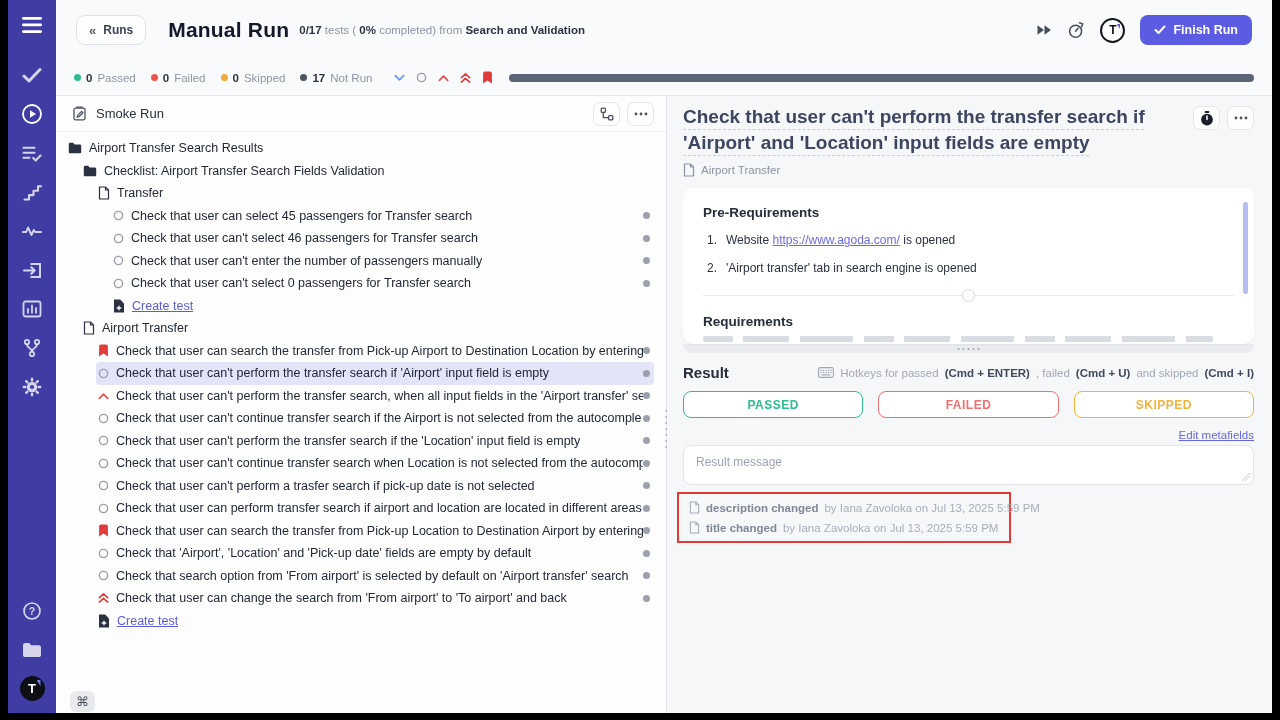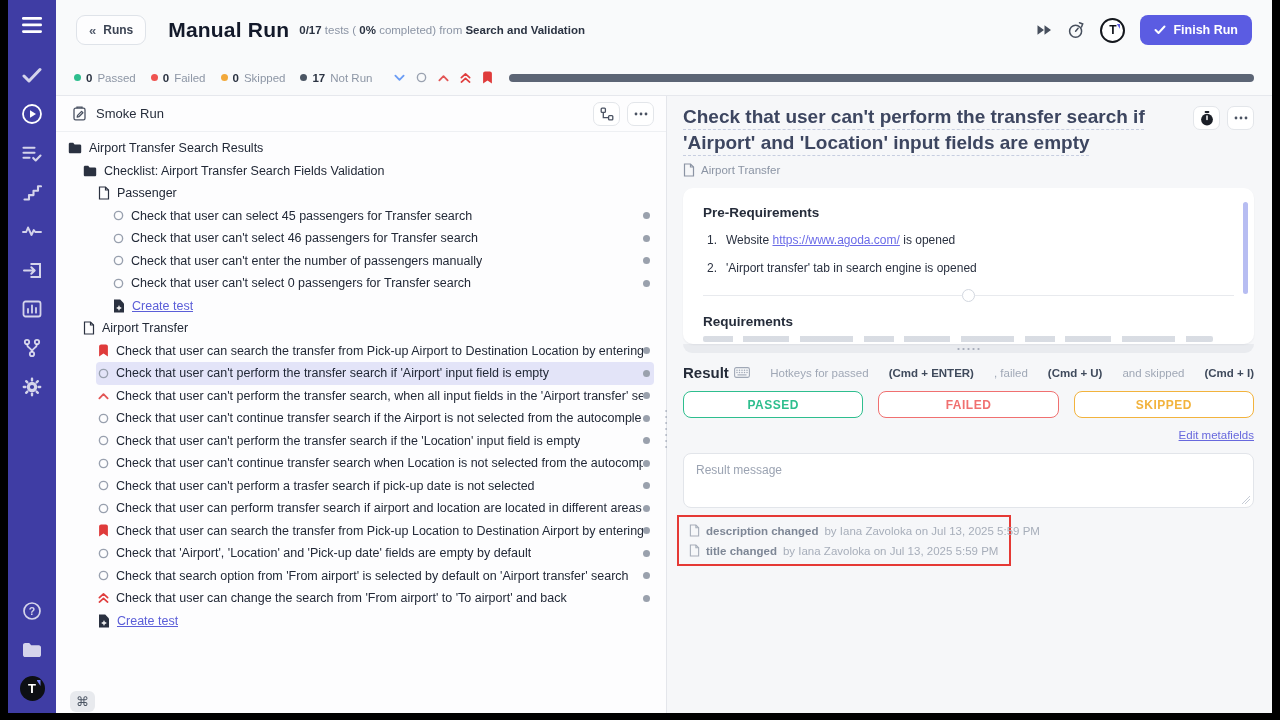--- a/index.html
+++ b/index.html
@@ -101,28 +101,28 @@
   .card-divider::before,.card-divider::after{content:"";flex:1;border-top:1px solid #e8eaee;}
   .div-circle{width:13px;height:13px;border:1px solid #d2d7df;border-radius:50%;background:#fff;flex:none;cursor:pointer;}
   .clipped-text{margin-top:7px;height:6px;width:96%;border-radius:2px;opacity:.55;
       background:repeating-linear-gradient(90deg,#b9c0cc 0 30px,transparent 30px 40px,#b9c0cc 40px 86px,transparent 86px 97px,#b9c0cc 97px 150px,transparent 150px 161px);}
   .card-scrollbar{position:absolute;right:6px;top:14px;width:5px;height:92px;border-radius:3px;background:#b7bdf2;cursor:grab;}
   .h-splitter{height:9px;background:#e9ebef;border-radius:0 0 9px 9px;display:flex;align-items:center;justify-content:center;cursor:row-resize;}
   .grip-h{width:26px;height:4px;background:radial-gradient(circle,#a8aebb 1px,transparent 1.2px);background-size:5px 4px;}
 
   .result-head{margin-top:11px;display:flex;align-items:center;justify-content:space-between;}
   .result-title{margin:0;font-size:15px;font-weight:700;color:#252c3a;}
-  .hotkeys{display:flex;align-items:center;gap:20px;font-size:11.5px;color:#a0a8b6;white-space:nowrap;}
+  .hotkeys{display:flex;align-items:center;gap:6px;font-size:11.5px;color:#a0a8b6;white-space:nowrap;}
   .hotkeys .hk-b{color:#3f4a5c;font-weight:700;}
   .result-buttons{margin-top:10px;display:flex;gap:15px;}
   .res-btn{flex:1;height:27px;border-radius:8px;border:1.5px solid;background:#fff;font-size:12px;font-weight:700;
            letter-spacing:.5px;cursor:pointer;font-family:inherit;}
   .metafields-row{margin-top:11px;text-align:right;font-size:11.5px;}
   .metafields-row a{color:#6768dd;text-decoration:underline;cursor:pointer;}
-  .result-msg{display:block;width:100%;height:55px;margin-top:12px;border:1px solid #e2e5ea;border-radius:8px;background:#fff;
+  .result-msg{display:block;width:100%;height:40px;margin-top:4px;border:1px solid #e2e5ea;border-radius:8px;background:#fff;
               padding:9px 12px;font-size:12px;color:#2a3140;font-family:inherit;resize:none;outline:none;
               background-image:linear-gradient(135deg,transparent 60%,#c6ccd6 60%,#c6ccd6 65%,transparent 65%,transparent 75%,#c6ccd6 75%,#c6ccd6 80%,transparent 80%);
               background-size:11px 11px;background-repeat:no-repeat;background-position:right 3px bottom 3px;}
   .result-msg::placeholder{color:#9ba3b2;}
   .history-box{margin-top:7px;margin-left:-6px;width:334px;border:2px solid #e53935;padding:7px 10px;display:flex;
                flex-direction:column;gap:7px;}
   .h-row{display:flex;align-items:center;gap:6px;font-size:11.5px;color:#a7aeba;white-space:nowrap;}
   .h-row .icn{margin-right:0;color:#a7aeba;}
   .h-b{font-weight:700;color:#7e8796;}
 </style>
@@ -392,21 +392,21 @@
                 <span class="row-spacer" style="width: 40px;"></span>
                 <div class="row-body">
                   <span class="icn icn-doc-icon">
                     <svg width="12" height="14" viewBox="0 0 12 14">
                       <g fill="none" stroke="currentColor" stroke-width="1.2">
                         <path d="M1.5 1h6l3 3v9h-9z"></path>
                         <path d="M7.5 1v3h3"></path>
                       </g>
                     </svg>
                   </span>
-                  <span class="row-label">Passenger</span>
+                  <span class="row-label">Transfer</span>
                 </div>
               </div>
               <div class="tree-row">
                 <span class="row-spacer" style="width: 55px;"></span>
                 <div class="row-body">
                   <span class="icn icn-circle-icon">
                     <svg width="11" height="11" viewBox="0 0 12 12">
                       <circle cx="6" cy="6" r="4.5" fill="none" stroke="currentColor" stroke-width="1.5"></circle>
                     </svg>
                   </span>

